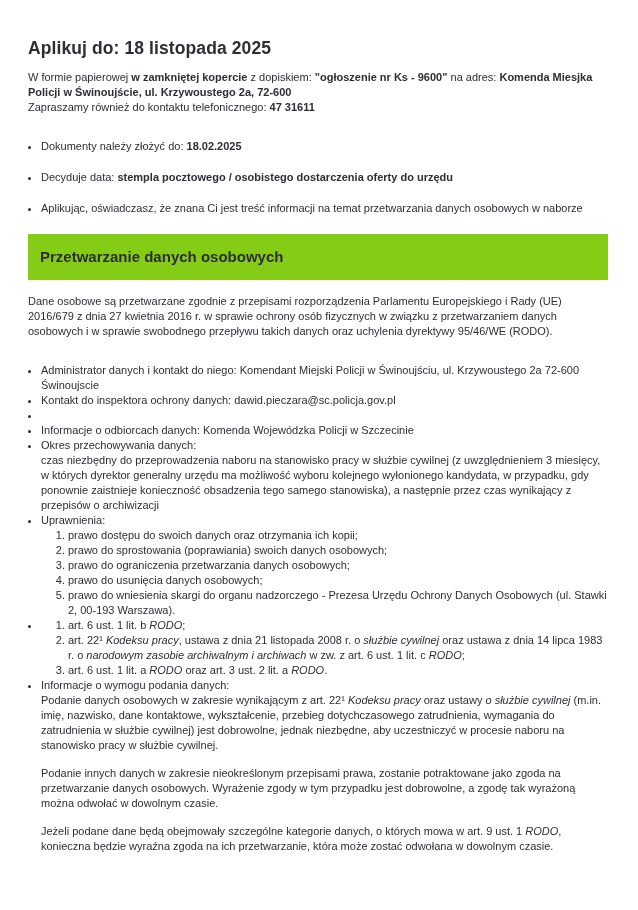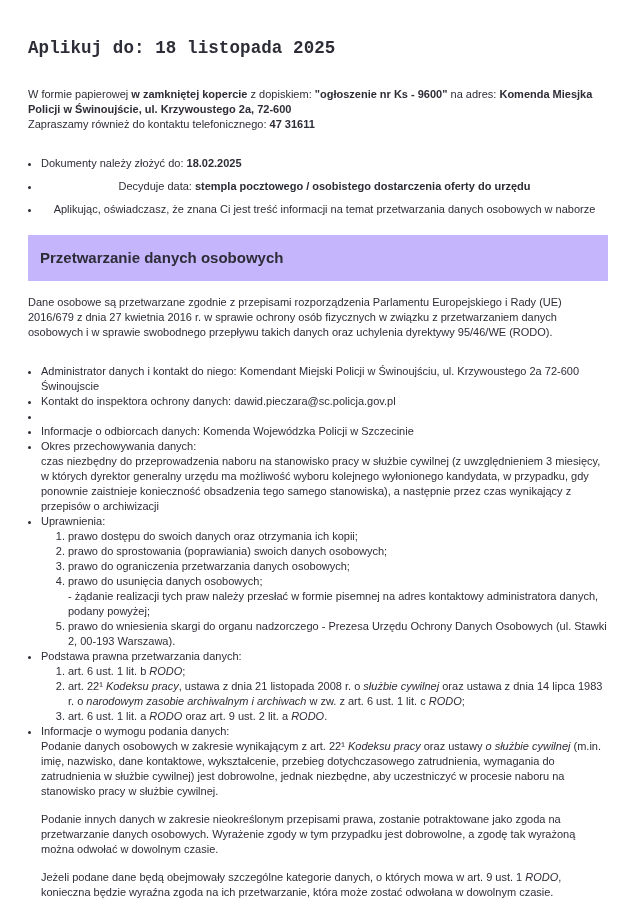--- a/index.html
+++ b/index.html
@@ -20,35 +20,34 @@
   }
   .container {
     padding: 28px 30px 0 28px;
   }
   h1.apply-heading {
     font-size: 17.5px;
     line-height: 24px;
     font-weight: bold;
     margin: 8px 0 0 0;
     letter-spacing: 0.1px;
-    font-family: Liberation Mono, monospace;
   }
   p { margin: 0; }
-  .p-paper { margin-top: 27px; }
+  .p-paper { margin-top: 10px; }
   .p-phone { }
 
   ul.apply-list {
     margin: 24px 0 0 0;
     padding-left: 13px;
     list-style: disc outside;
   }
-  ul.apply-list li + li { margin-top: 8px; text-align: center; }
+  ul.apply-list li + li { margin-top: 16px; }
 
   .band {
-    background: #c4b5fd;
+    background: #84cc16;
     margin-top: 18px;
     padding: 13px 12px 14px 12px;
   }
   .band h2 {
     margin: 0;
     font-size: 15px;
     line-height: 19px;
     font-weight: bold;
   }
 
@@ -107,31 +106,29 @@
       <div>czas niezbędny do przeprowadzenia naboru na stanowisko pracy w służbie cywilnej (z uwzględnieniem 3 miesięcy, w których dyrektor generalny urzędu ma możliwość wyboru kolejnego wyłonionego kandydata, w przypadku, gdy ponownie zaistnieje konieczność obsadzenia tego samego stanowiska), a następnie przez czas wynikający z przepisów o archiwizacji</div>
     </li>
     <li>
       <div>Uprawnienia:</div>
       <ol class="sub-list">
         <li>prawo dostępu do swoich danych oraz otrzymania ich kopii;</li>
         <li>prawo do sprostowania (poprawiania) swoich danych osobowych;</li>
         <li>prawo do ograniczenia przetwarzania danych osobowych;</li>
         <li>
           <div>prawo do usunięcia danych osobowych;</div>
-          <div>- żądanie realizacji tych praw należy przesłać w formie pisemnej na adres kontaktowy administratora danych, podany powyżej;</div>
         </li>
         <li>prawo do wniesienia skargi do organu nadzorczego - Prezesa Urzędu Ochrony Danych Osobowych (ul. Stawki 2, 00-193 Warszawa).</li>
       </ol>
     </li>
     <li>
-      <div>Podstawa prawna przetwarzania danych:</div>
       <ol class="sub-list">
         <li><span>art. 6 ust. 1 lit. b </span><em>RODO</em><span>;</span></li>
         <li><span>art. 22¹ </span><em>Kodeksu pracy</em><span>, ustawa z dnia 21 listopada 2008 r. o </span><em>służbie cywilnej</em><span> oraz ustawa z dnia 14 lipca 1983 r. o </span><em>narodowym zasobie archiwalnym i archiwach</em><span> w zw. z art. 6 ust. 1 lit. c </span><em>RODO</em><span>;</span></li>
-        <li><span>art. 6 ust. 1 lit. a </span><em>RODO</em><span> oraz art. 9 ust. 2 lit. a </span><em>RODO</em><span>.</span></li>
+        <li><span>art. 6 ust. 1 lit. a </span><em>RODO</em><span> oraz art. 3 ust. 2 lit. a </span><em>RODO</em><span>.</span></li>
       </ol>
     </li>
     <li>
       <div>Informacje o wymogu podania danych:</div>
       <p><span>Podanie danych osobowych w zakresie wynikającym z art. 22¹ </span><em>Kodeksu pracy</em><span> oraz ustawy </span><em>o służbie cywilnej</em><span> (m.in. imię, nazwisko, dane kontaktowe, wykształcenie, przebieg dotychczasowego zatrudnienia, wymagania do zatrudnienia w służbie cywilnej) jest dobrowolne, jednak niezbędne, aby uczestniczyć w procesie naboru na stanowisko pracy w służbie cywilnej.</span></p>
       <p class="gap-para">Podanie innych danych w zakresie nieokreślonym przepisami prawa, zostanie potraktowane jako zgoda na przetwarzanie danych osobowych. Wyrażenie zgody w tym przypadku jest dobrowolne, a zgodę tak wyrażoną można odwołać w dowolnym czasie.</p>
       <p class="gap-para"><span>Jeżeli podane dane będą obejmowały szczególne kategorie danych, o których mowa w art. 9 ust. 1 </span><em>RODO</em><span>, konieczna będzie wyraźna zgoda na ich przetwarzanie, która może zostać odwołana w dowolnym czasie.</span></p>
     </li>
 
   </ul>

